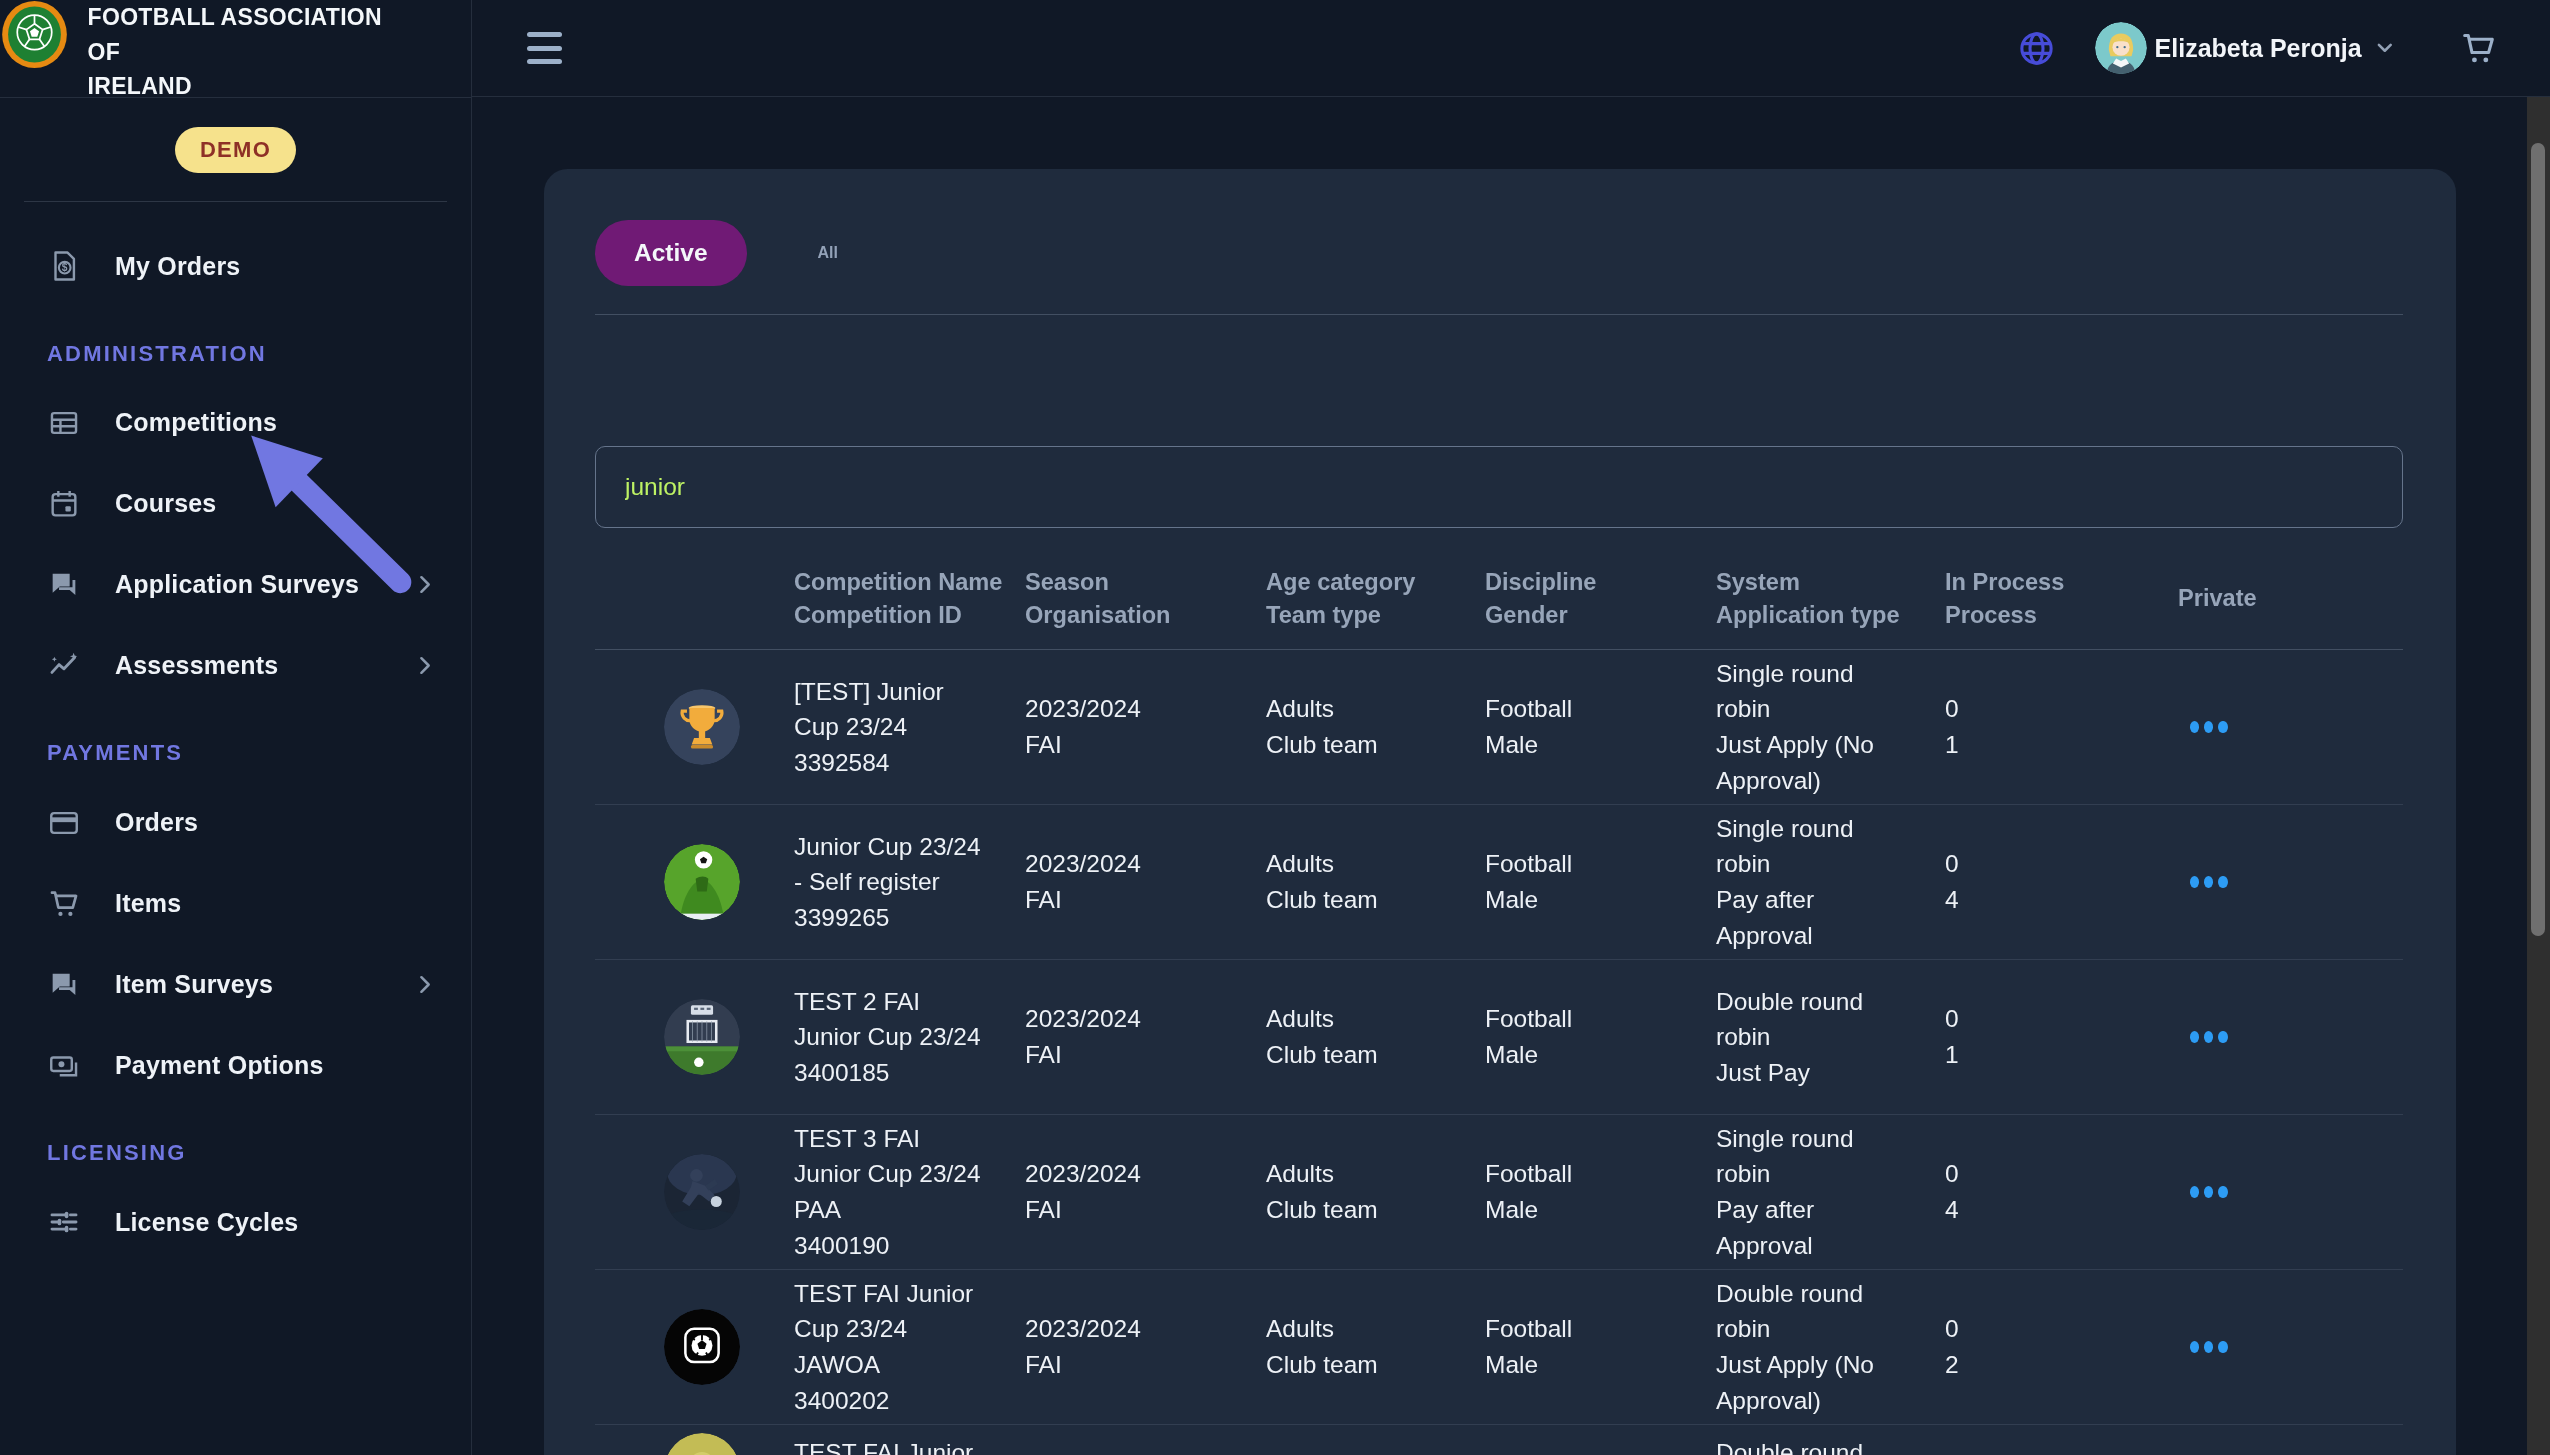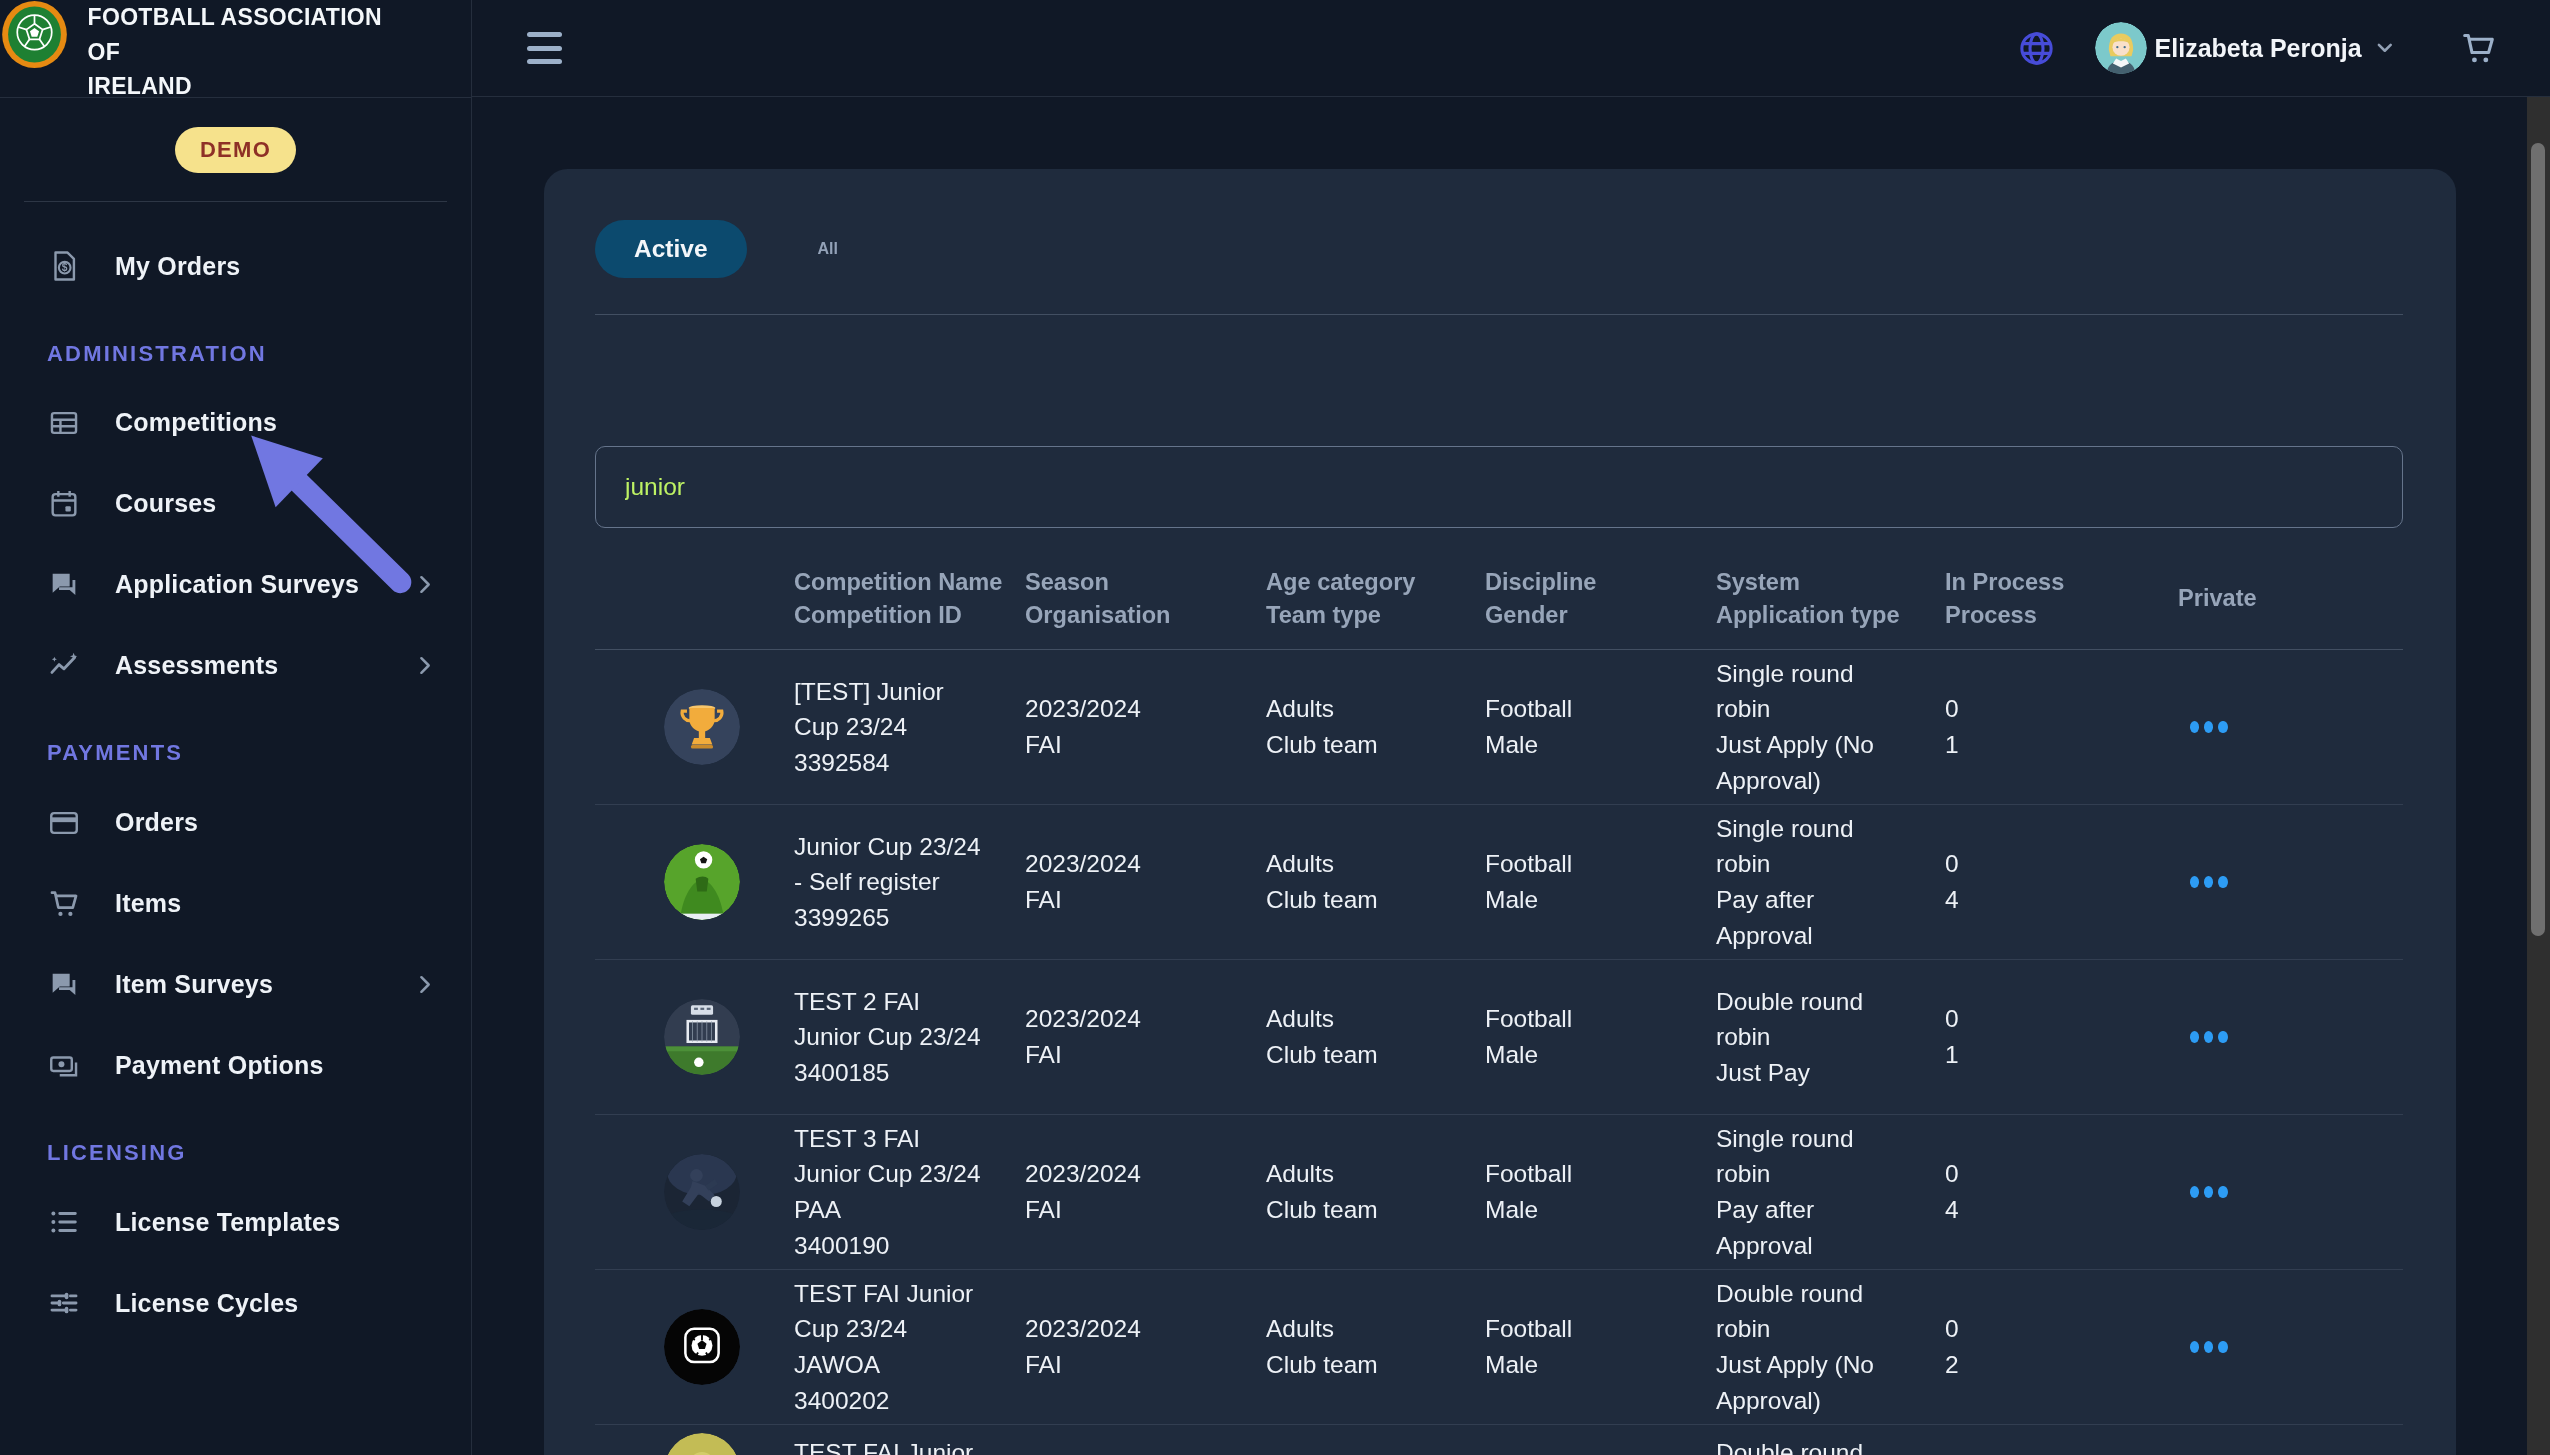--- a/index.html
+++ b/index.html
@@ -53,21 +53,21 @@
   .globe{width:39px;height:39px;display:flex;cursor:pointer}
   .avatar{width:52px;height:52px;margin-left:39px;border-radius:50%;overflow:hidden;display:flex;cursor:pointer}
   .user-name{margin-left:8px;font-size:25px;font-weight:bold;color:#F2F5F9;white-space:nowrap;cursor:pointer}
   .user-caret{margin-left:11.8px;display:flex;color:#93A1B5;cursor:pointer}
   .cart-btn{margin-left:62px;width:39px;height:39px;display:flex;color:#9CB0C9;cursor:pointer}
 
   
   .main{position:absolute;left:472px;top:97px;width:2078px;height:1359px;background:var(--chrome);overflow:hidden}
   .card{position:absolute;left:72px;top:72px;width:1912px;height:1484px;background:var(--card);border-radius:23.6px}
   .tabs{position:absolute;left:51px;top:51px;display:flex;align-items:center}
-  .tab-active{height:58px;padding:17px 39px;border-radius:33px;background:#0c4a6e;color:#F4F7FA;
+  .tab-active{height:66px;padding:17px 39px;border-radius:33px;background:#701a75;color:#F4F7FA;
     font-size:24.5px;font-weight:bold;display:flex;align-items:center;cursor:pointer}
   .tab-all{margin-left:71px;color:#93A2B8;font-size:16px;font-weight:bold;cursor:pointer}
   .tabs-divider{position:absolute;left:51px;top:145px;width:1808px;height:0.8px;background:var(--line-strong)}
   .search-input{position:absolute;left:51px;top:277px;width:1808px;height:82px;background:transparent;
     border:1.7px solid #65748B;border-radius:10px;color:#bef264;font-size:24.5px;padding:0 29px;
     font-family:Liberation Sans, sans-serif;outline:none}
 
   .thead{position:absolute;left:51px;top:380px;width:1808px;height:101px;display:grid;
     grid-template-columns:199px 231px 241px 219px 231px 229px 233px 224px;align-items:center;
     border-bottom:0.8px solid var(--line-strong)}
@@ -217,31 +217,20 @@
           <span class="nav-icon">
             <svg viewBox="0 0 24 24" fill="none" stroke="currentColor" stroke-width="1.7">
               <rect x="3" y="6" width="14.5" height="9.5" rx="1.5"></rect>
               <circle cx="10.2" cy="10.7" r="2.1" fill="currentColor" stroke="none"></circle>
               <path d="M20.5 9.5v9H9"></path>
             </svg>
           </span>
           <span class="nav-label">Payment Options</span>
         </div>
         <div class="nav-heading">LICENSING</div>
-        <div class="nav-item">
-          <span class="nav-icon">
-            <svg viewBox="0 0 24 24" fill="none" stroke="currentColor">
-              <circle cx="4.5" cy="6" r="1.4" fill="currentColor" stroke="none"></circle>
-              <circle cx="4.5" cy="12" r="1.4" fill="currentColor" stroke="none"></circle>
-              <circle cx="4.5" cy="18" r="1.4" fill="currentColor" stroke="none"></circle>
-              <path d="M9 6h11M9 12h11M9 18h11" stroke-width="2" stroke-linecap="round"></path>
-            </svg>
-          </span>
-          <span class="nav-label">License Templates</span>
-        </div>
         <div class="nav-item">
           <span class="nav-icon">
             <svg viewBox="0 0 24 24" fill="none" stroke="currentColor">
               <path d="M3.5 7h9M16.5 7h4M3.5 12h4M11.5 12h9M3.5 17h9M16.5 17h4" stroke-width="2" stroke-linecap="round"></path>
               <rect x="12.5" y="4.7" width="2.6" height="4.6" rx="1.3" fill="currentColor" stroke="none"></rect>
               <rect x="7.5" y="9.7" width="2.6" height="4.6" rx="1.3" fill="currentColor" stroke="none"></rect>
               <rect x="12.5" y="14.7" width="2.6" height="4.6" rx="1.3" fill="currentColor" stroke="none"></rect>
             </svg>
           </span>
           <span class="nav-label">License Cycles</span>

